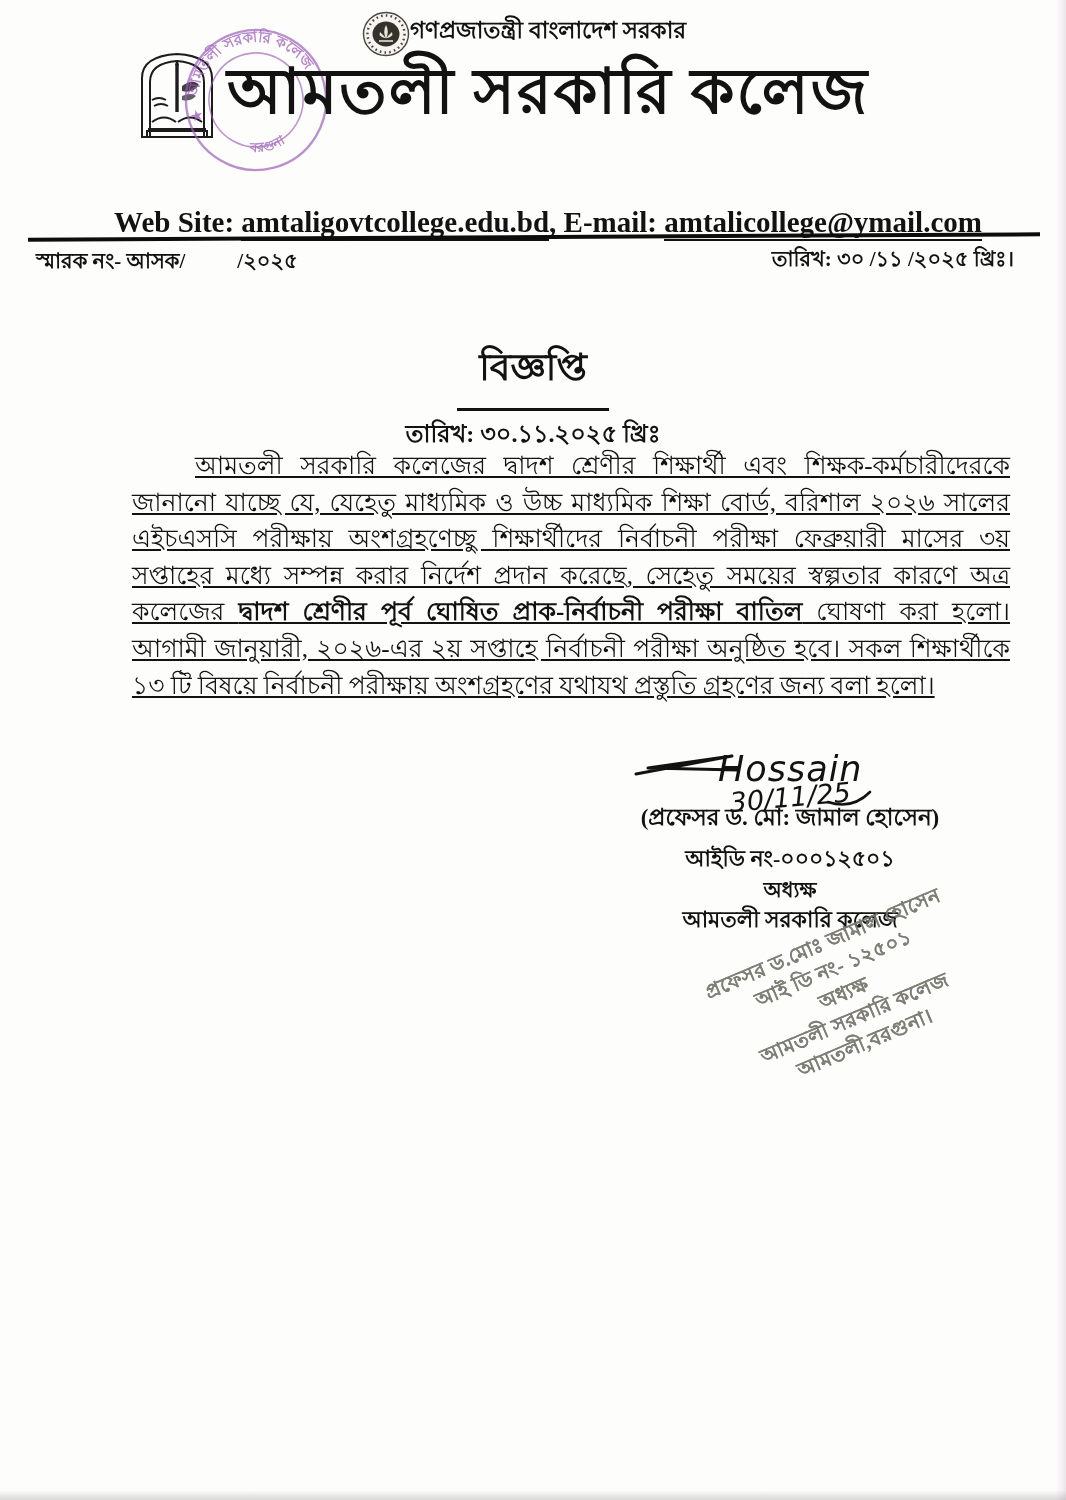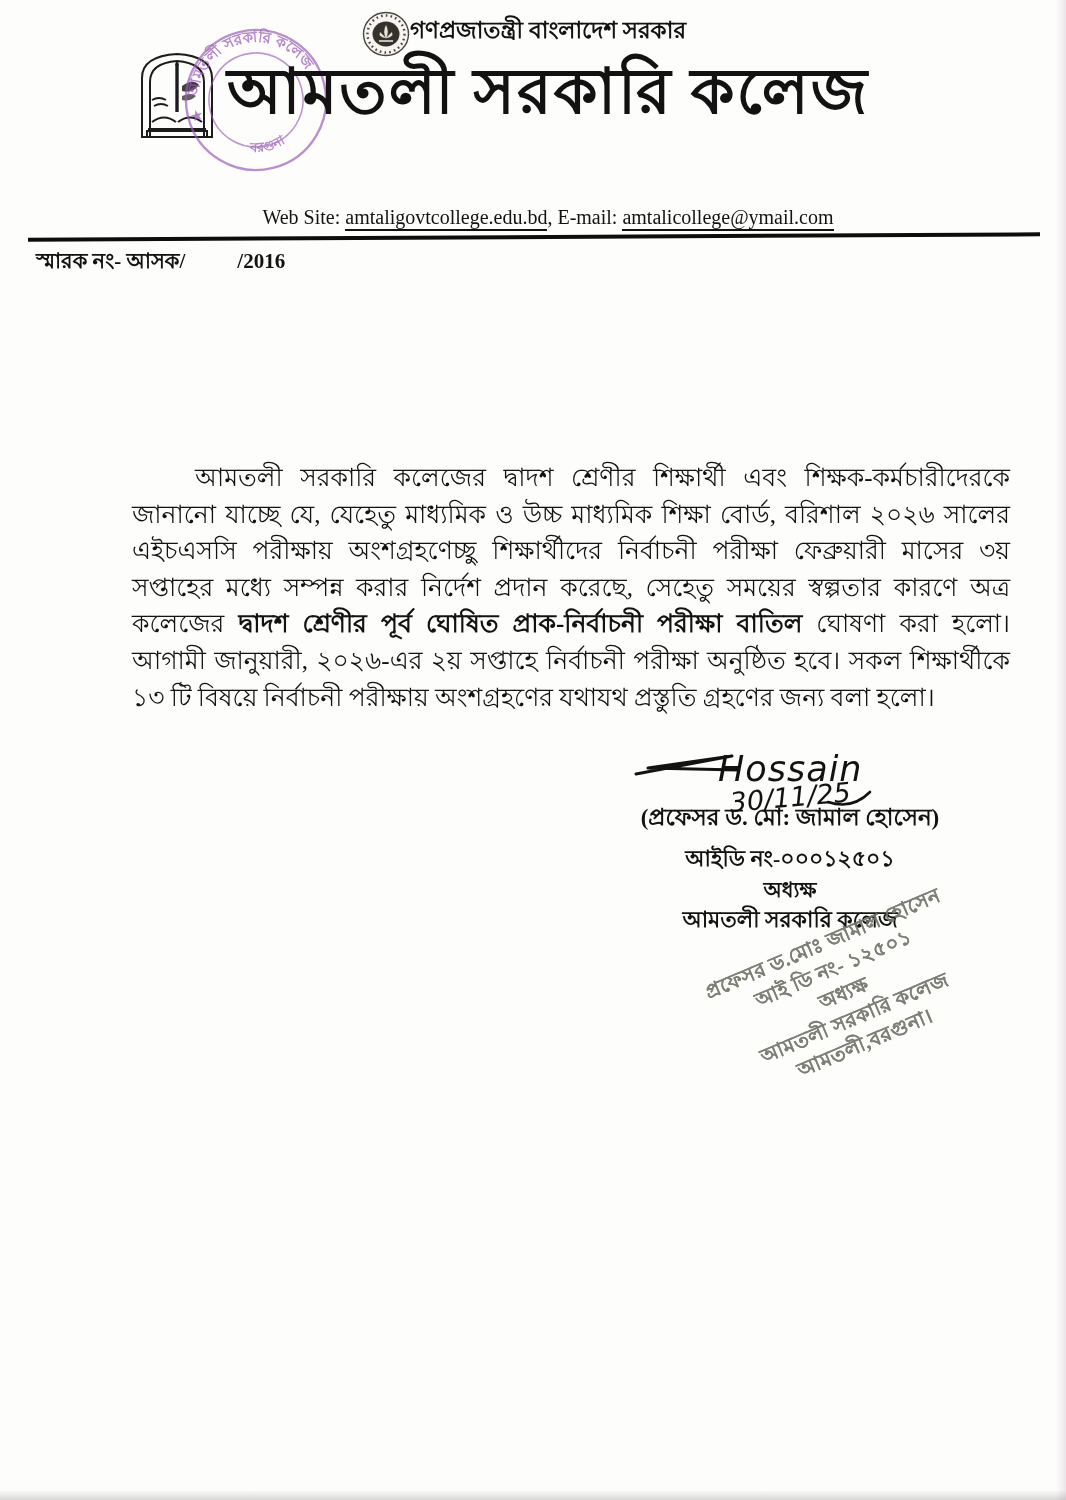--- a/index.html
+++ b/index.html
@@ -14,33 +14,33 @@
   }
   .abs{position:absolute;}
   .hdr{left:40px;width:1016px;text-align:center;}
   .gov1{top:12px;font-size:23px;font-weight:bold;}
   .gov2{top:46px;font-size:21px;font-weight:bold;}
   .college-name{top:56px;font-size:63px;font-weight:bold;letter-spacing:2px;line-height:72px;}
   .estab{top:126px;font-size:20px;font-weight:bold;}
   .addr1{top:151px;font-size:21px;font-weight:bold;}
   .addr2{top:178px;font-size:22px;font-weight:bold;}
   .addr2 .latin{font-size:25px;font-weight:600;}
-  .addr3{top:206px;font-size:20px;font-weight:normal;}
+  .addr3{top:206px;font-size:29px;font-weight:bold;}
   .ulink{border-bottom:2.5px solid #121212;padding-bottom:1px;}
   .rule{top:235px;left:28px;width:1012px;border-top:4px solid #0d0d0d;transform:rotate(-0.3deg);}
   .memo-left{top:245px;left:36px;font-size:21px;font-weight:bold;}
   .memo-gap{display:inline-block;width:52px;}
   .memo-right{top:243px;right:52px;font-size:21px;font-weight:bold;}
   .notice-head{top:338px;left:0;width:1066px;text-align:center;}
   .notice-title{display:inline-block;font-size:37px;font-weight:bold;padding:0 22px 7px 22px;border-bottom:3px solid #121212;}
   .notice-date{margin-top:4px;font-size:24px;font-weight:bold;}
   .body-par{
-    top:460px;left:132px;width:878px;
+    top:448px;left:132px;width:878px;
     font-size:25px;line-height:36.6px;
-    text-align:justify;text-indent:63px;
+    text-align:justify;text-indent:63px;text-decoration:underline;
   }
   .body-par .em{font-weight:bold;}
   .sig-svg{left:632px;top:744px;}
   .sig-block{left:612px;top:803px;width:356px;text-align:center;font-weight:bold;}
   .sig-name{font-size:23px;line-height:30px;}
   .sig-id{font-size:22px;line-height:30px;margin-top:11px;}
   .sig-desig{font-size:21px;line-height:26px;margin-top:3px;}
   .sig-org{font-size:22px;line-height:27px;margin-top:3px;}
   .sig-loc{font-size:22px;line-height:27px;margin-top:3px;}
   .stamp{
@@ -107,23 +107,28 @@
 
   <div class="abs hdr gov1">গণপ্রজাতন্ত্রী বাংলাদেশ সরকার</div>
   <div class="abs hdr college-name">আমতলী সরকারি কলেজ</div>
   <div class="abs hdr addr3">
     <span>Web Site: </span><span class="ulink">amtaligovtcollege.edu.bd</span><span>, </span><span>E-mail: </span><span class="ulink">amtalicollege@ymail.com</span>
   </div>
 
   <div class="abs rule"></div>
 
   <div class="abs memo-left">
-    <span>স্মারক নং- আসক/</span><span class="memo-gap"></span><span>/2016</span>
+    <span>স্মারক নং- আসক/</span><span class="memo-gap"></span><span>/২০২৫</span>
   </div>
+  <div class="abs memo-right">তারিখ: ৩০ /১১ /২০২৫ খ্রিঃ।</div>
 
+  <div class="abs notice-head">
+    <span class="notice-title">বিজ্ঞপ্তি</span>
+    <div class="notice-date">তারিখ: ৩০.১১.২০২৫ খ্রিঃ</div>
+  </div>
 
   <div class="abs body-par">
     <span>আমতলী সরকারি কলেজের দ্বাদশ শ্রেণীর শিক্ষার্থী এবং শিক্ষক-কর্মচারীদেরকে জানানো যাচ্ছে যে, যেহেতু মাধ্যমিক ও উচ্চ মাধ্যমিক শিক্ষা বোর্ড, বরিশাল ২০২৬ সালের এইচএসসি পরীক্ষায় অংশগ্রহণেচ্ছু শিক্ষার্থীদের নির্বাচনী পরীক্ষা ফেব্রুয়ারী মাসের ৩য় সপ্তাহের মধ্যে সম্পন্ন করার নির্দেশ প্রদান করেছে, সেহেতু সময়ের স্বল্পতার কারণে অত্র কলেজের </span><span class="em">দ্বাদশ শ্রেণীর পূর্ব ঘোষিত প্রাক-নির্বাচনী পরীক্ষা বাতিল</span><span> ঘোষণা করা হলো। আগামী জানুয়ারী, ২০২৬-এর ২য় সপ্তাহে নির্বাচনী পরীক্ষা অনুষ্ঠিত হবে। সকল শিক্ষার্থীকে ১৩ টি বিষয়ে নির্বাচনী পরীক্ষায় অংশগ্রহণের যথাযথ প্রস্তুতি গ্রহণের জন্য বলা হলো।</span>
   </div>
 
   <svg class="abs sig-svg" width="240" height="72" viewBox="0 0 240 72">
     <path d="M4,30 L100,12 L16,24 L106,26" fill="none" stroke="#121212" stroke-width="3" stroke-linejoin="round" stroke-linecap="round"></path>
     <text x="86" y="37" font-size="35" font-style="italic" font-family="DejaVu Sans, sans-serif" fill="#121212" letter-spacing="1">Hossain</text>
     <text x="98" y="66" font-size="27" font-style="italic" font-family="DejaVu Sans, sans-serif" fill="#121212" transform="rotate(-5 120 60)">30/11/25</text>
     <path d="M196,58 Q220,66 238,48" fill="none" stroke="#121212" stroke-width="2.6" stroke-linecap="round"></path>

